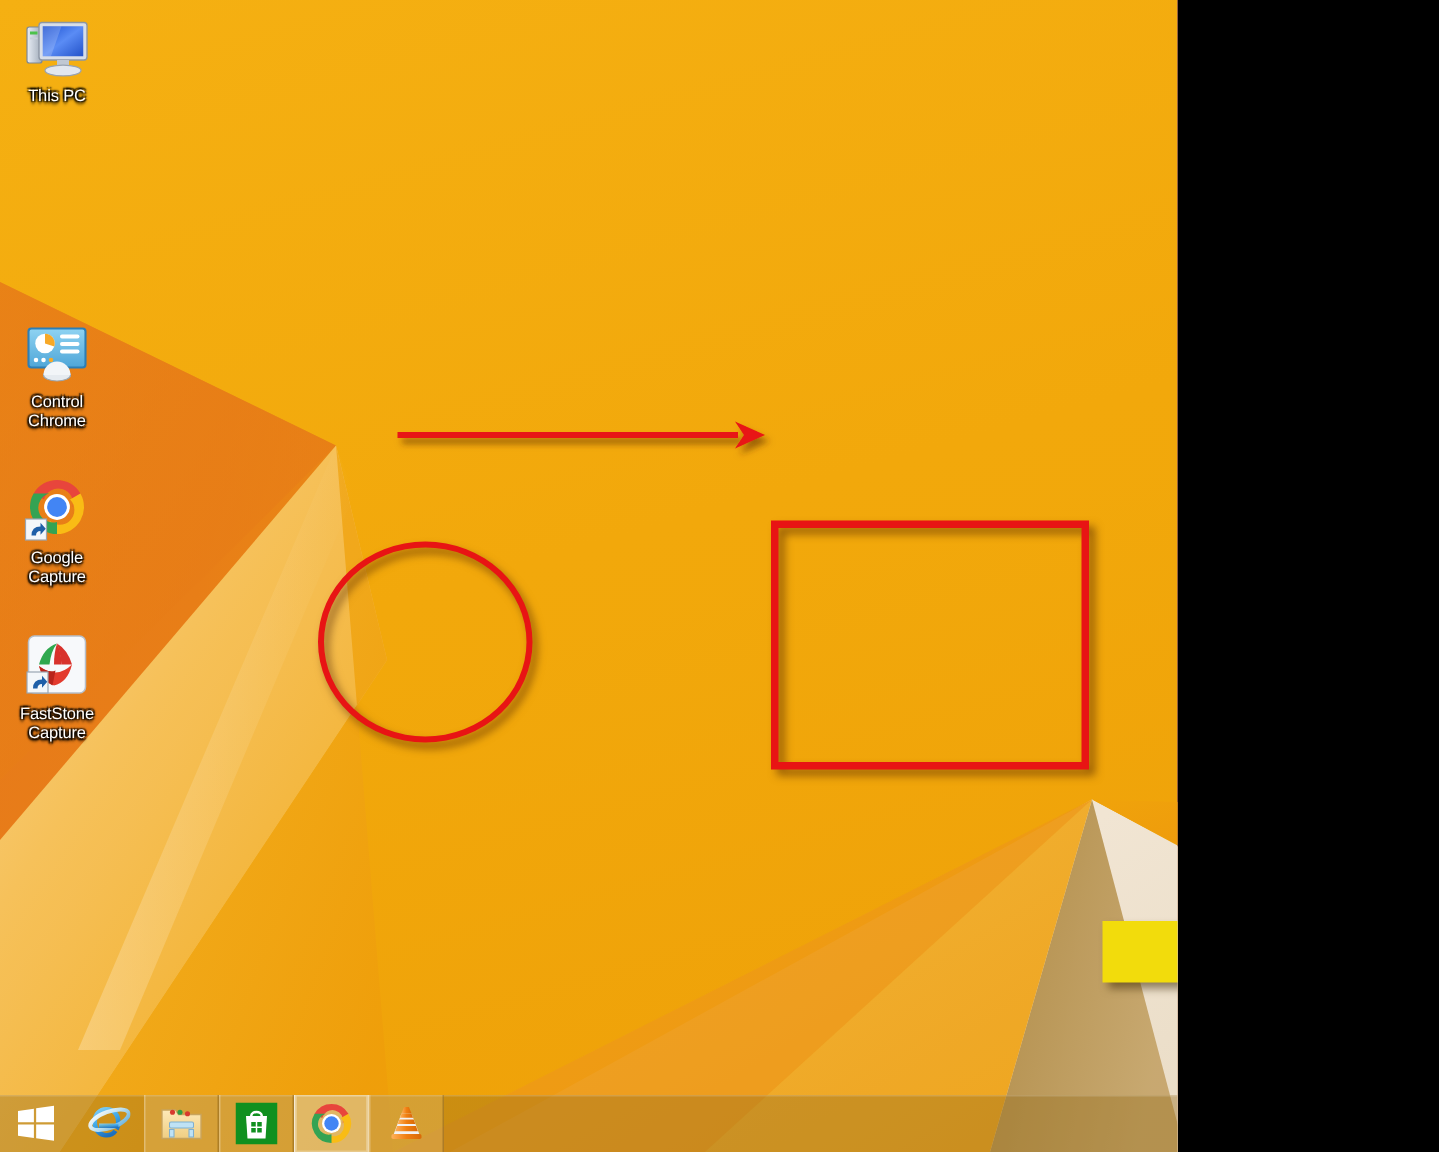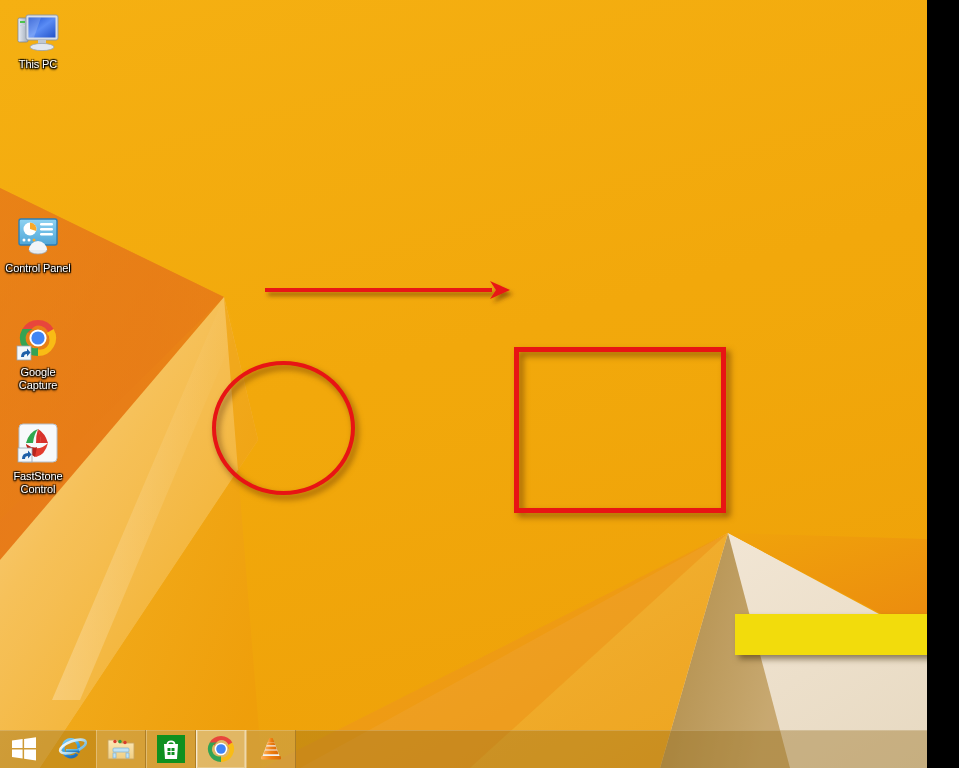--- a/index.html
+++ b/index.html
@@ -6,21 +6,21 @@
     margin: 0;
     padding: 0;
     background: #000;
   }
   body {
     font-family: "Liberation Sans", sans-serif;
   }
 
   #desktop {
     position: relative;
-    width: 927px;
+    width: 785px;
     height: 768px;
     overflow: hidden;
     background: #6d28d9;
     user-select: none;
   }
 
   
   #wallpaper {
     position: absolute;
     inset: 0;
@@ -260,21 +260,21 @@
         <rect x="26" y="11" width="13" height="2.6" rx="1.3" fill="#FFFFFF"></rect>
         <rect x="26" y="16" width="13" height="2.6" rx="1.3" fill="#FFFFFF"></rect>
         <rect x="26" y="21" width="13" height="2.6" rx="1.3" fill="#FFFFFF"></rect>
         <circle cx="10" cy="28" r="1.5" fill="#FFFFFF"></circle>
         <circle cx="15" cy="28" r="1.5" fill="#FFFFFF"></circle>
         <circle cx="20" cy="28" r="1.5" fill="#F7A928"></circle>
         <ellipse cx="24" cy="38" rx="9" ry="4" fill="#E6EBF0" stroke="#9AA6B2" stroke-width="0.8"></ellipse>
         <path d="M15,38 a9,9 0 0 1 18,0 Z" fill="#F2F5F8"></path>
       </svg>
     </span>
-    <div class="label">Control Panel</div>
+    <div class="label">Control Chrome</div>
   </div>
 
   <div class="desk-icon" style="left:0px; top:316px;">
     <span class="glyph">
       <svg width="48" height="48" viewBox="0 0 48 48">
         <g transform="translate(24,22)">
           <path d="M0,-18 A18,18 0 0 1 15.6,9 L5.2,9 A8,8 0 0 0 0,-10 Z" transform="rotate(-60)" fill="#E8453C"></path>
           <path d="M0,-18 A18,18 0 0 1 15.6,9 L5.2,9 A8,8 0 0 0 0,-10 Z" transform="rotate(60)" fill="#F9BC15"></path>
           <path d="M0,-18 A18,18 0 0 1 15.6,9 L5.2,9 A8,8 0 0 0 0,-10 Z" transform="rotate(180)" fill="#34A353"></path>
           <circle cx="0" cy="0" r="8.6" fill="#FFFFFF"></circle>
@@ -297,21 +297,21 @@
         <path d="M24,9 q-2,6 -2,14 l5,0 q0,-8 -3,-14 Z" fill="#D8322C"></path>
         <path d="M24,9 q7,4 10,14 l-7,0 q-1,-9 -3,-14 Z" fill="#D8322C"></path>
         <path d="M12,24 q12,9 22,-1 q-3,12 -12,14 q-8,-3 -10,-13 Z" fill="#E33B2E"></path>
         <path d="M12,24 q6,5 11,3 l-2,10 q-6,-3 -9,-13 Z" fill="#B8241C"></path>
         <g>
           <rect x="4" y="28" width="14" height="14" fill="#F4F7FA" stroke="#9AA6B2" stroke-width="0.8"></rect>
           <path d="M8,39 q0,-6 6,-6 l0,-2.5 l3.5,4 l-3.5,4 l0,-2.5 q-3,0 -3,3 Z" fill="#1F5FA8"></path>
         </g>
       </svg>
     </span>
-    <div class="label">FastStone Control</div>
+    <div class="label">FastStone Capture</div>
   </div>
 
   <div class="anno" id="anno-arrow">
     <svg width="262" height="40" viewBox="0 0 262 40">
       <defs>
         <filter id="shA" x="-30%" y="-60%" width="180%" height="260%">
           <feDropShadow dx="3" dy="4" stdDeviation="2.2" flood-color="#5A2800" flood-opacity="0.55"></feDropShadow>
         </filter>
       </defs>
       <g filter="url(#shA)">

